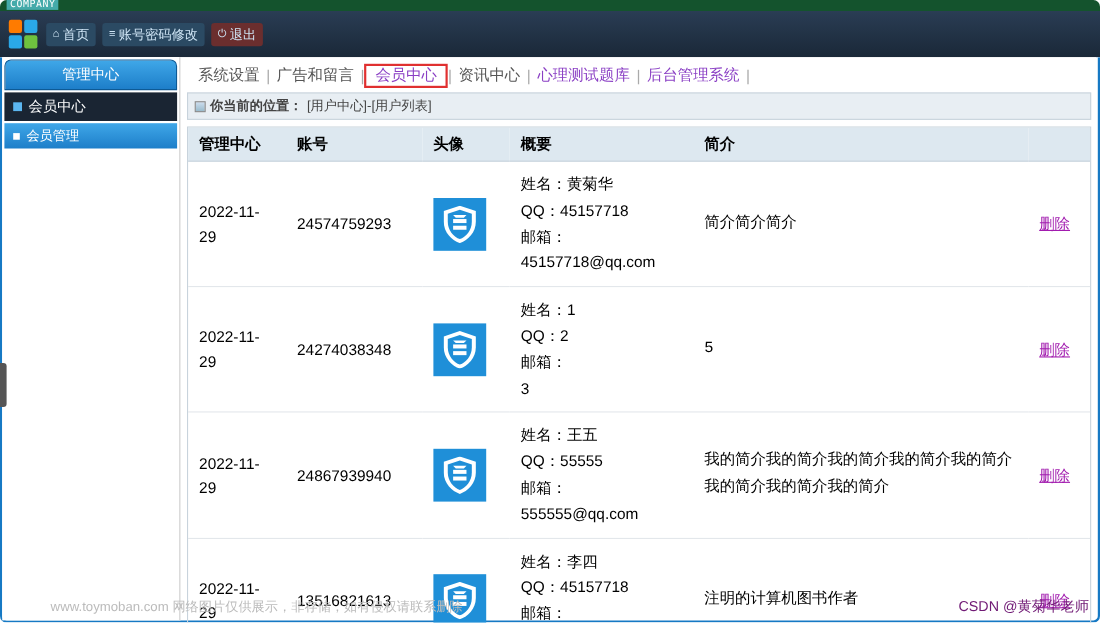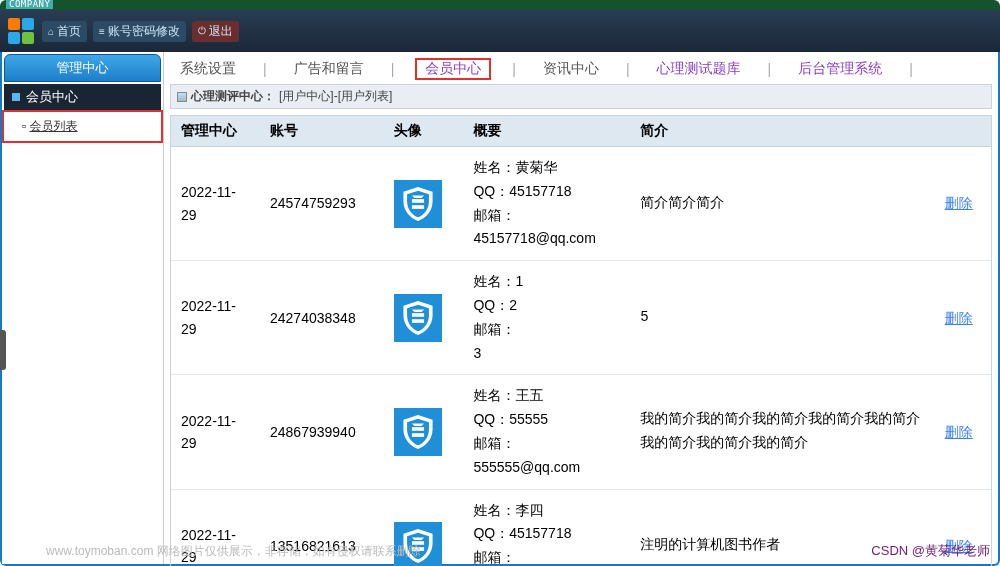--- a/index.html
+++ b/index.html
@@ -31,38 +31,38 @@
 .sidebar-sub { background:#1a2533; color:#fff; padding:4px 8px; font-size:13px; margin:0 2px; display:flex; align-items:center; gap:6px;}
 .sidebar-sub .dot{width:8px;height:8px;background:#5bb6f0;display:inline-block;}
 .sidebar-group { background: linear-gradient(#3fa7e8,#1d7ec9); color:#fff; padding:3px 8px; font-size:12px; margin:2px; display:flex; align-items:center; gap:6px;}
 .sidebar-group .dot{width:6px;height:6px;background:#fff;display:inline-block;}
 .sidebar-item { padding:4px 18px; font-size:12px; }
 .sidebar-item a { color:#333; text-decoration:underline; }
 .red-box1 { border:2px solid #e03030; padding:2px 0;}
 
 .content { flex:1; display:flex; flex-direction:column; }
 
-.tabs { display:flex; align-items:center; padding:6px 10px 4px; gap:21px; font-size:14px; color:#666;}
+.tabs { display:flex; align-items:center; padding:6px 10px 4px; gap:0; font-size:14px; color:#666;}
 .tabs a { text-decoration:none; padding:2px 6px; }
 .tabs .sep { color:#aaa; }
 .tabs a.normal { color:#555; }
 .tabs a.active { color:#8a3fc4; }
 .red-box2 { border:2px solid #e03030; padding:0 2px;}
 
 .breadcrumb { background:#e8eef3; border:1px solid #c8d3dc; margin:0 6px; padding:3px 6px; font-size:12px; color:#444; display:flex; align-items:center; gap:4px;}
 .breadcrumb .sq{ width:10px;height:10px; border:1px solid #888; display:inline-block; background:linear-gradient(#cde,#9bc);}
 
 .table-wrap { margin:6px; border:1px solid #c8d3dc; }
 table { width:100%; border-collapse:collapse; }
 thead th { background:#dde8f0; text-align:left; padding:6px 10px; font-weight:bold; font-size:14px; border-bottom:1px solid #c8d3dc;}
 tbody td { padding:9px 10px; border-bottom:1px solid #e3e7eb; vertical-align:middle; font-size:14px; line-height:1.6;}
 tbody tr:last-child td { border-bottom:none; }
 .avatar { width:48px; height:48px; background:#1f8fd8; display:flex; align-items:center; justify-content:center; }
 .avatar svg { width:30px; height:34px; }
-.delete-link { color:#3b82f6; }
+.delete-link { color:#a21caf; }
 .col-summary { line-height:1.7; }
 .col-intro { max-width:260px; line-height:1.7;font-family:Liberation Mono, monospace; }
 
 .watermark1 { position:absolute; left:8px; bottom:6px; font-size:12px; color:#bbb;margin-left:38px; }
 .watermark2 { position:absolute; right:10px; bottom:6px; font-size:13px; color:#701a75; }
 
 .scroll-hint { position:absolute; left:0; top:330px; width:6px; height:40px; background:#555; border-radius:0 3px 3px 0;}
 </style>
 </head>
 <body>
@@ -94,44 +94,45 @@
   </div>
 </div>
 
 <div class="main">
   <div class="sidebar">
     <div class="sidebar-head">管理中心</div>
     <div class="sidebar-sub">
         <span class="dot"></span>
         <span>会员中心</span>
       </div>
-    <div class="red-box1">
-      <div class="sidebar-item">▫ <a href="#">会员列表</a></div>
-    </div>
+    <div class="sidebar-group">
+        <span class="dot"></span>
+        <span>会员管理</span>
+      </div>
   </div>
 
   <div class="content">
     <div class="tabs" id="tabs">
         <a href="#" class="normal">系统设置</a>
         <span class="sep"> | </span>
         <a href="#" class="normal">广告和留言</a>
         <span class="sep"> | </span>
         <span class="red-box2"><a href="#" class="active">会员中心</a></span>
         <span class="sep"> | </span>
         <a href="#" class="normal">资讯中心</a>
         <span class="sep"> | </span>
         <a href="#" class="active">心理测试题库</a>
         <span class="sep"> | </span>
         <a href="#" class="active">后台管理系统</a>
         <span class="sep"> | </span>
       </div>
 
     <div class="breadcrumb">
       <span class="sq"></span>
-      <b>心理测评中心：</b>
+      <b>你当前的位置：</b>
       <span>[用户中心]-[用户列表]</span>
     </div>
 
     <div class="table-wrap">
       <table>
         <thead>
           <tr>
             <th>管理中心</th>
             <th>账号</th>
             <th>头像</th>

